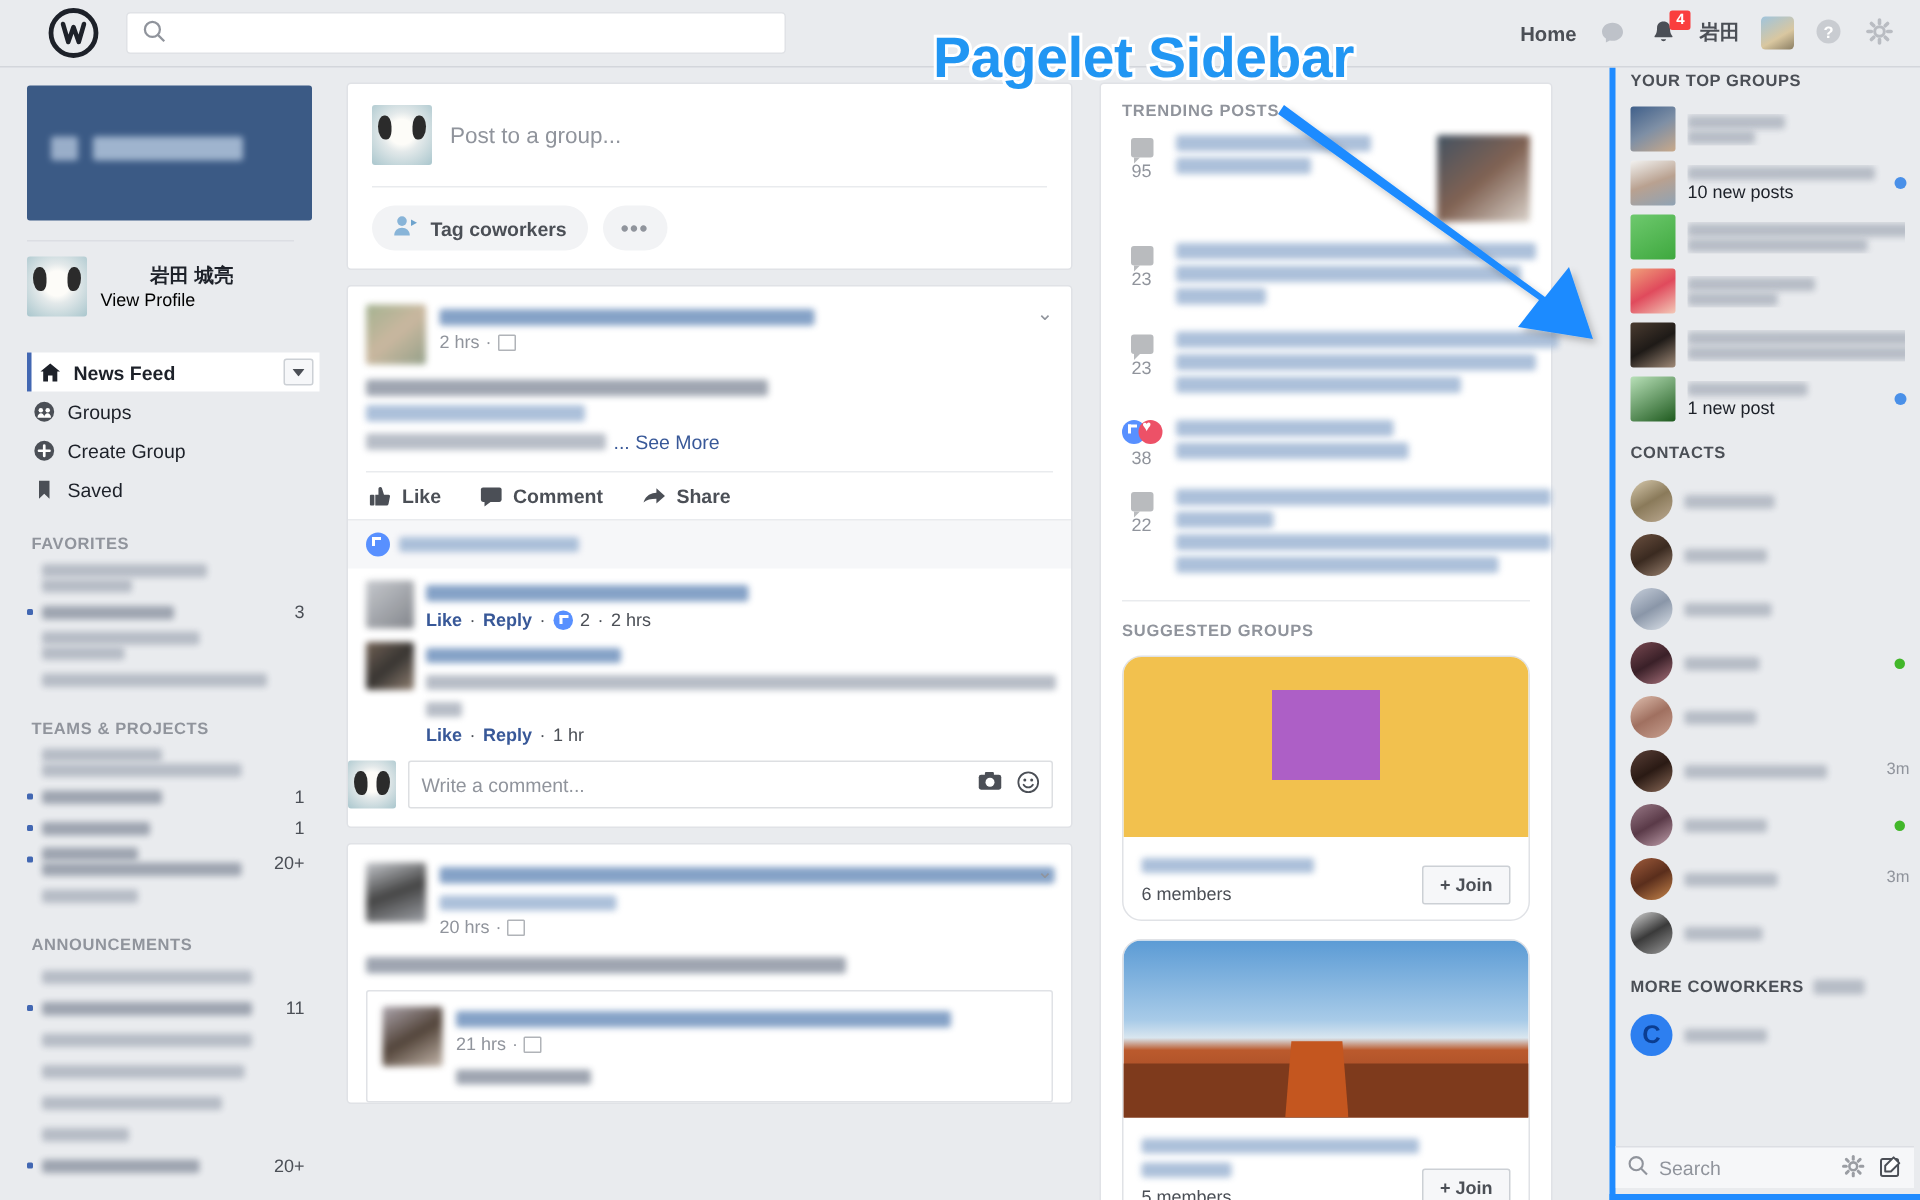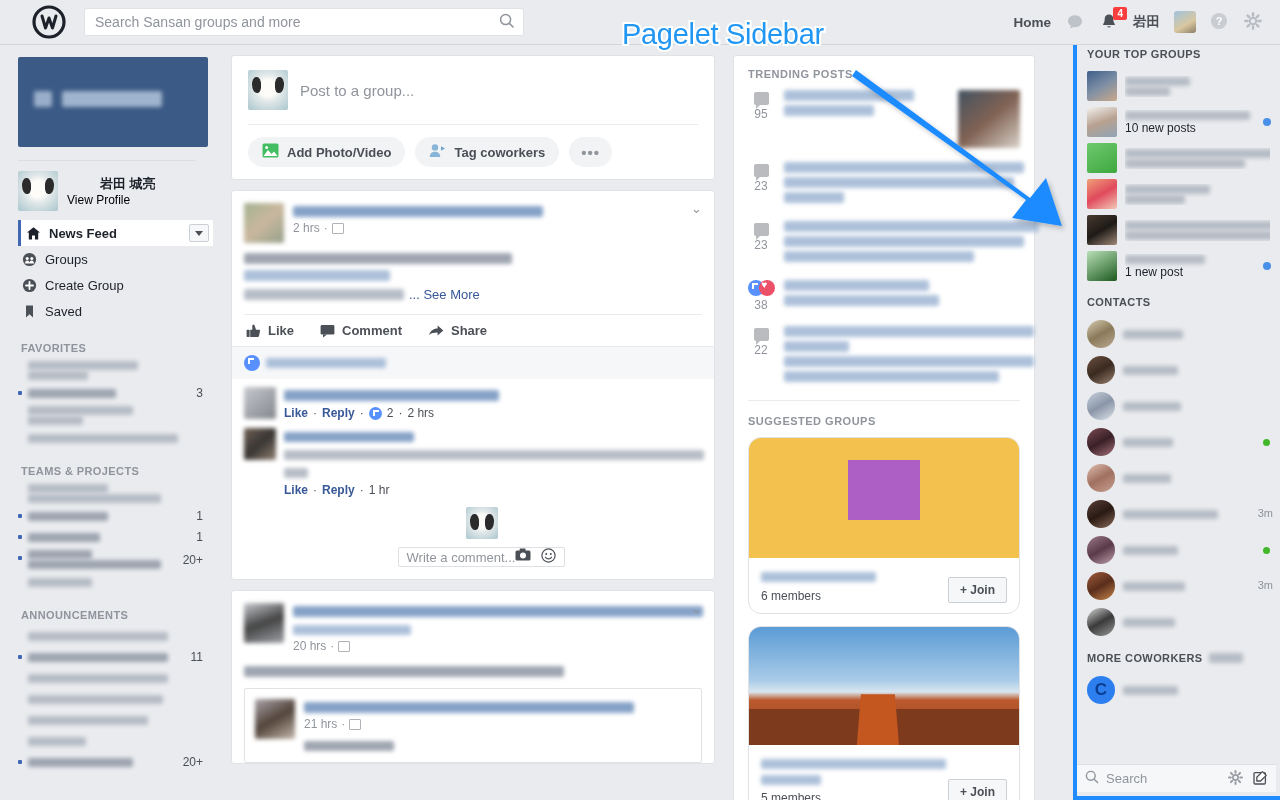--- a/index.html
+++ b/index.html
@@ -93,21 +93,21 @@
   .pa { display:flex; align-items:center; gap:7px; font-size:13px; font-weight:bold; color:#4b4f56; cursor:pointer;}
   .likes-bar { background:#f6f7f9; border-top:1px solid #e9ebee; padding:8px 12px; display:flex; align-items:center; gap:6px;}
   .thumb-circle { width:16px; height:16px; border-radius:50%; background:#5890ff; position:relative; flex:none;}
   .thumb-circle:after{content:"";position:absolute;left:4px;top:3px;width:4px;height:4px;border-left:2px solid #fff;border-top:2px solid #fff;}
   .heart-circle { width:16px; height:16px; border-radius:50%; background:#ed5167; flex:none; position:relative; margin-left:-5px;}
   .heart-circle:after{content:"♥";position:absolute;left:3px;top:-1px;color:#fff;font-size:10px;}
   .cmt { display:flex; gap:8px; padding:8px 12px 0 12px;}
   .cmt-av { width:32px; height:32px; flex:none; border-radius:2px;}
   .cmt-meta { font-size:12px; color:#4b4f56; margin-top:4px; display:flex; align-items:center; gap:5px;}
   .cmt-meta a { color:#385898; font-weight:bold; text-decoration:none; cursor:pointer;}
-  .writebox { display:flex; align-items:center; gap:8px; padding:10px 12px 12px 29px;flex-direction:column;}
+  .writebox { display:flex; align-items:flex-start; gap:8px; padding:10px 12px 12px 0;}
   .wb-input { flex:1; border:1px solid #dddfe2; border-radius:2px; height:32px; display:flex; align-items:center;
               padding:0 8px; color:#90949c; font-size:13px;}
   .wb-icons { margin-left:auto; display:flex; gap:10px; }
 
   
   #rcol { position:absolute; left:733px; top:55px; width:302px; background:#fff;
           border:1px solid #e0e2e6; border-radius:3px; padding:12px 14px 10px 14px; }
   .rsect { font-size:11px; font-weight:bold; color:#90949c; letter-spacing:.5px; margin-bottom:10px;}
   .trow { display:flex; gap:10px; margin-bottom:14px; }
   .tmeta { width:26px; flex:none; text-align:center; color:#90949c;}
@@ -143,37 +143,36 @@
   .gdot { position:absolute; right:10px; top:50%; margin-top:-3.5px; width:7px; height:7px; border-radius:50%; background:#42b72a;}
   .tstamp { position:absolute; right:7px; top:50%; margin-top:-7px; font-size:11px; color:#90949c;}
   .crow { display:flex; align-items:center; gap:8px; padding:4px 10px; min-height:33px; position:relative; cursor:pointer;}
   .cav { width:28px; height:28px; flex:none; border-radius:50%;}
   #searchfoot { position:absolute; left:0; bottom:4px; width:199px; height:28px; background:#f6f7f9;
                 border-top:1px solid #dcdee3; display:flex; align-items:center; padding:0 8px; gap:7px;}
   #searchfoot .sp { color:#90949c; font-size:13px; }
   #searchfoot .fi { margin-left:auto; display:flex; gap:10px; }
 
   
-  #annot { position:absolute; left:622px; top:18px; font-size:29px; font-weight:normal; color:#2196f3;
+  #annot { position:absolute; left:622px; top:18px; font-size:38px; font-weight:bold; color:#2196f3;
            font-family:"Liberation Sans", sans-serif; z-index:20; letter-spacing:-.3px;
            -webkit-text-stroke: 4px #fff; paint-order: stroke fill;}
   #arrowsvg { position:absolute; left:0; top:0; width:1280px; height:800px; pointer-events:none; z-index:19;}
 </style>
 </head>
 <body>
 
 <div id="topbar">
   <div id="wp-logo">
     <svg width="38" height="38" viewBox="0 0 38 38">
         <circle cx="19" cy="19" r="15" fill="none" stroke="#1d2129" stroke-width="3.2"></circle>
         <path d="M12 13 L15.5 25 L19 15 L22.5 25 L26 13" fill="none" stroke="#1d2129" stroke-width="3" stroke-linecap="round" stroke-linejoin="round"></path>
       </svg>
   </div>
   <div id="searchbox">
-    <input type="text" placeholder="Search Sansan groups and more" style="">
     <span>
       <svg width="16" height="16" viewBox="0 0 16 16">
           <circle cx="6.6" cy="6.6" r="5" fill="none" stroke="#90949c" stroke-width="1.5"></circle>
           <line x1="10.4" y1="10.4" x2="14.5" y2="14.5" stroke="#90949c" stroke-width="1.5"></line>
         </svg>
     </span>
   </div>
   <div class="topright">
     <span class="hm">Home</span>
     <span class="ic">
@@ -221,21 +220,21 @@
   </div>
   <div class="divline"></div>
   <div class="profrow">
     <div class="profpic"></div>
     <div>
       <div class="profname">岩田 城亮</div>
       <div class="profsub">View Profile</div>
     </div>
   </div>
 
-  <div style="margin-top:9px;">
+  <div style="margin-top:24px;">
     <div class="navitem active">
       <span class="lbl-wrap">
         <span class="navicon">
           <svg width="15" height="15" viewBox="0 0 15 15">
               <path d="M7.5 1.3L1 6.6h1.8v6.8h3.2V9.4h3v4h3.2V6.6H14z" fill="#1d2129"></path>
             </svg>
         </span>
         <span>News Feed</span>
       </span>
       <span class="caret">
@@ -379,30 +378,20 @@
 
 <div id="center">
 
   <div class="card">
     <div class="composer-top">
       <div class="profpic"></div>
       <div class="ph">Post to a group...</div>
     </div>
     <div class="cmp-div"></div>
     <div class="cmp-actions">
-      <div class="pill">
-        <span>
-          <svg width="17" height="15" viewBox="0 0 17 15">
-              <rect x=".5" y=".5" width="16" height="14" rx="1.5" fill="#45bd62"></rect>
-              <circle cx="4.6" cy="4.4" r="1.5" fill="#fff"></circle>
-              <path d="M1.5 13 L6 7 L9.5 11 L12 8.5 L15.5 13z" fill="#fff"></path>
-            </svg>
-        </span>
-        <span>Add Photo/Video</span>
-      </div>
       <div class="pill">
         <span>
           <svg width="17" height="15" viewBox="0 0 17 15">
               <circle cx="6" cy="4.4" r="3.2" fill="#88b4d8"></circle>
               <path d="M.8 14c0-3.3 2.3-5.2 5.2-5.2S11.2 10.7 11.2 14z" fill="#88b4d8"></path>
               <path d="M12 3.3l4 2.2-4 2.2z" fill="#6ea3cd"></path>
             </svg>
         </span>
         <span>Tag coworkers</span>
       </div>

